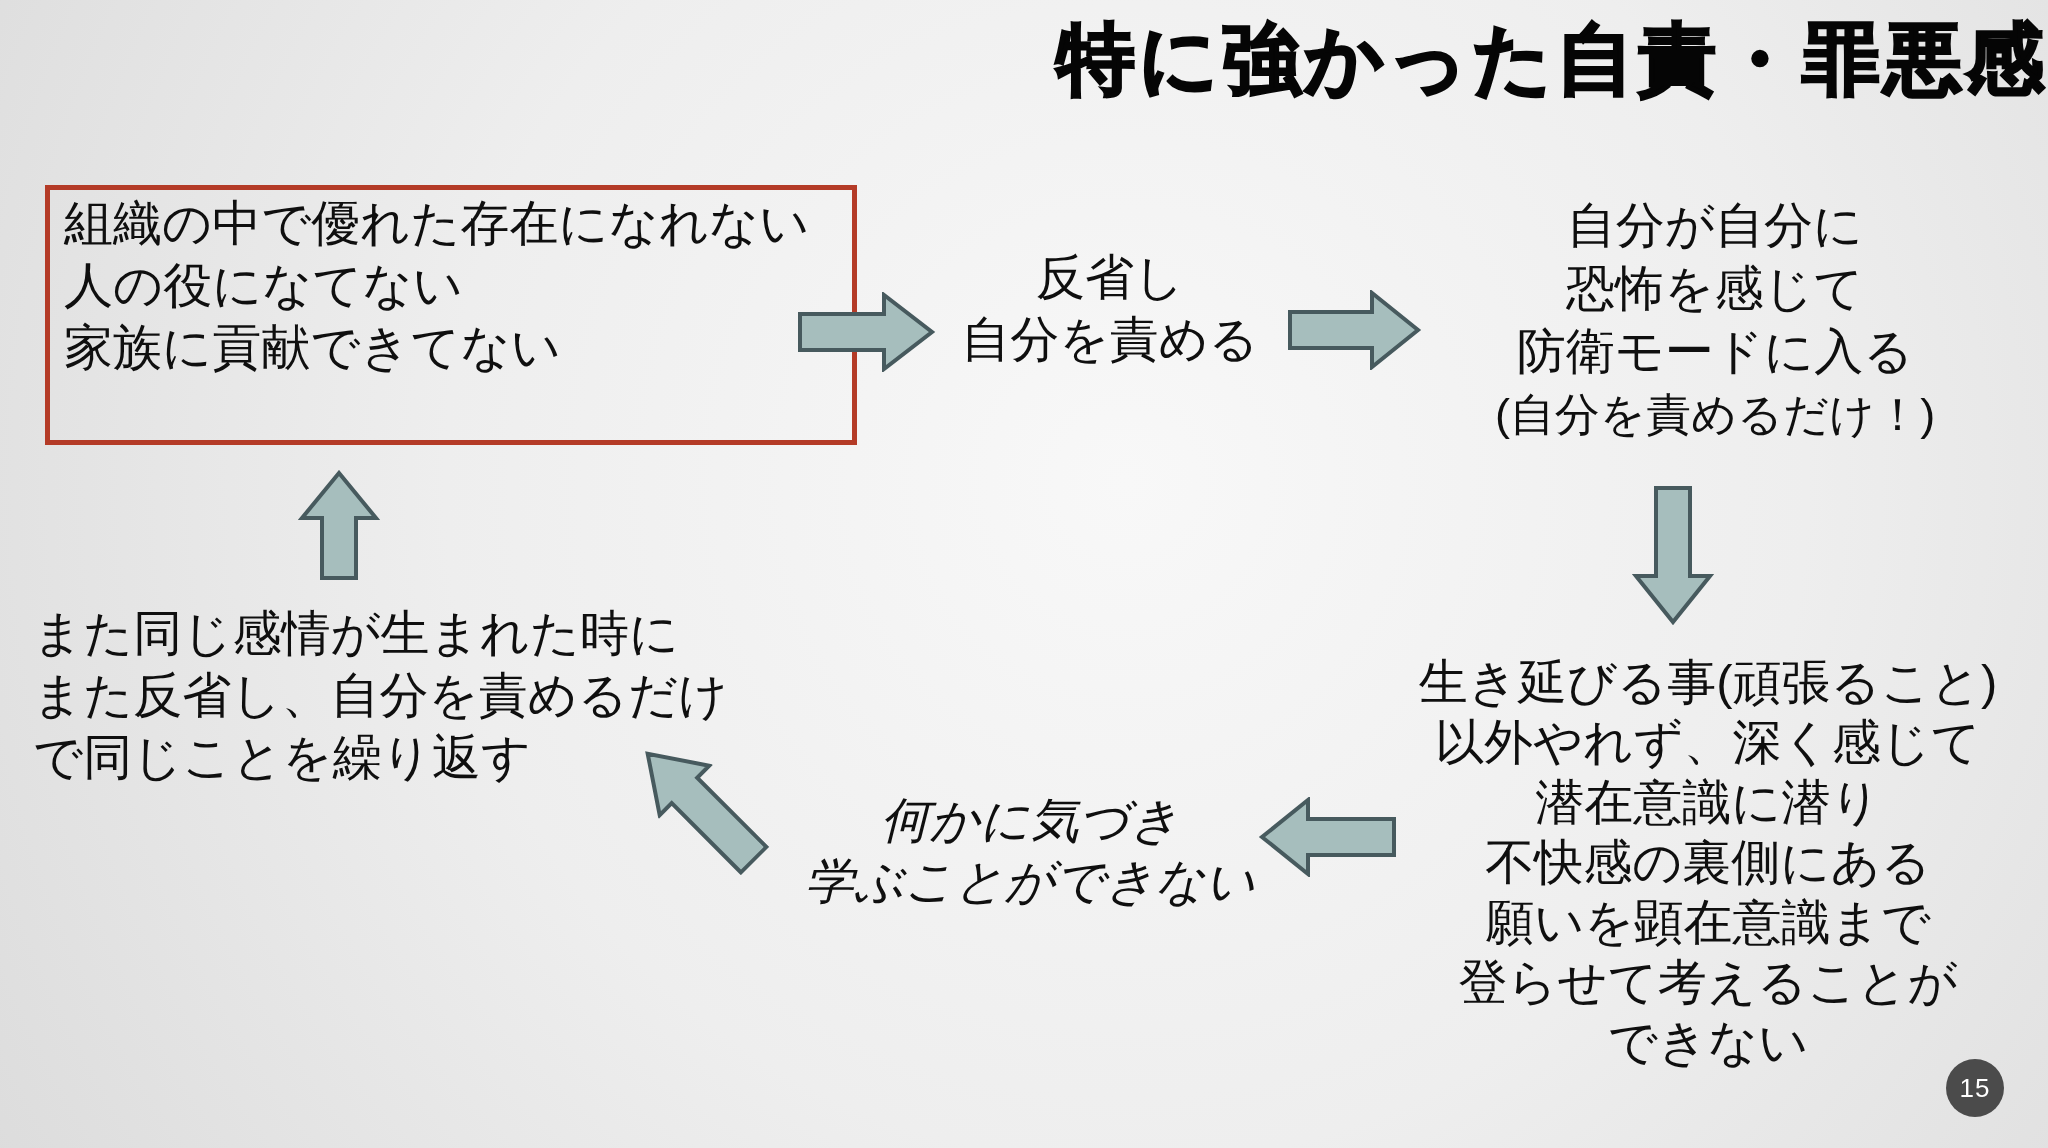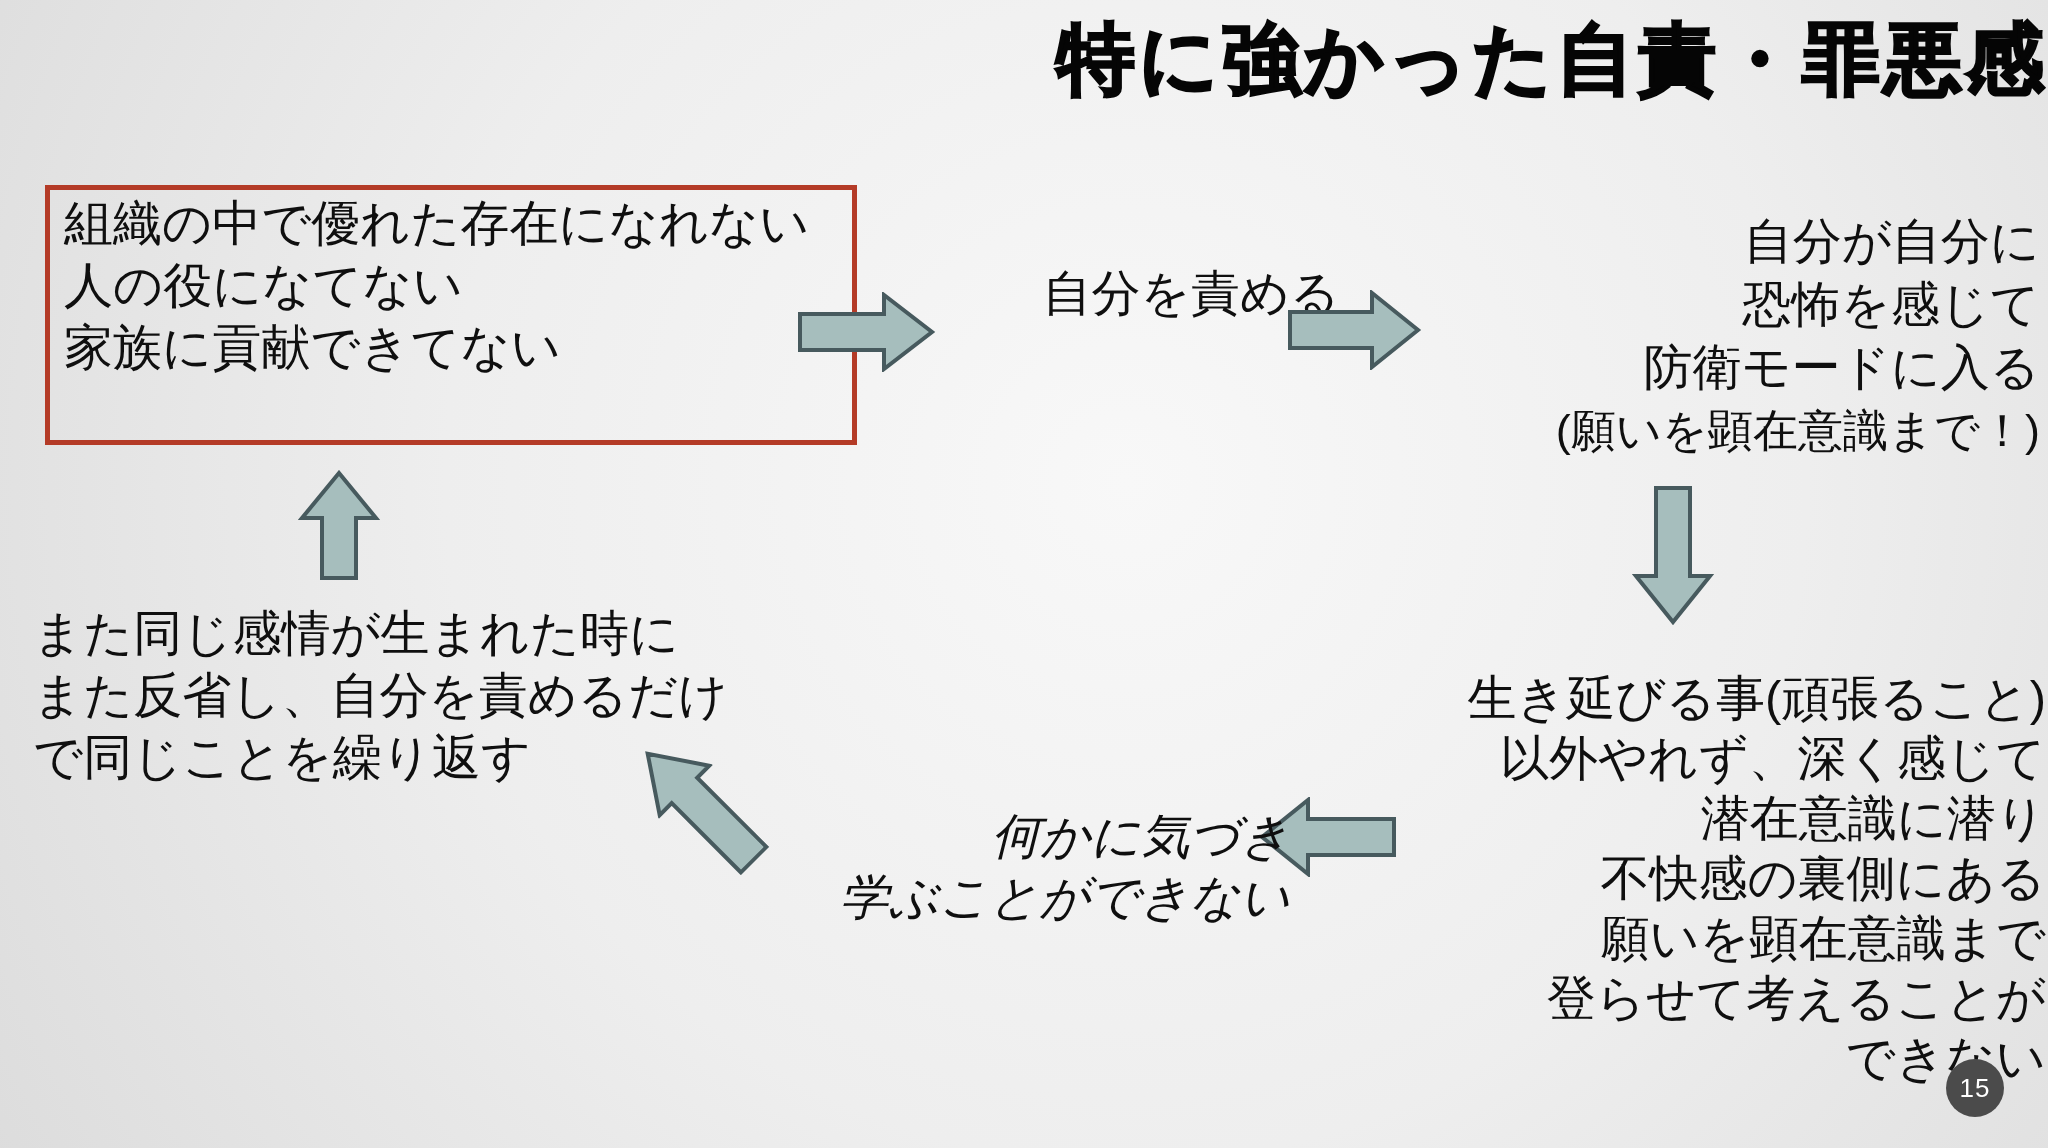--- a/index.html
+++ b/index.html
@@ -15,21 +15,21 @@
   .abs { position:absolute; }
   .slide-title {
     top:8px; left:0; width:100%;
     text-align:right;
     font-size:78px; font-weight:bold;
     letter-spacing:4px;
     color:#050505;
     -webkit-text-stroke:2.5px #050505;
   }
   .jp-text { font-size:49px; line-height:62px; white-space:nowrap; }
-  .center { text-align:right;margin-top:16px; }
+  .center { text-align:center; }
   .box-trigger {
     left:45px; top:185px; width:812px; height:260px;
     border:5px solid #b43b27;
     box-sizing:border-box;
     padding:2px 0 16px 14px;
   }
   .node-reflect    { left:880px;  top:246px; width:460px; }
   .node-defense    { left:1390px; top:194px; width:650px; line-height:63px; }
   .node-defense .small { font-size:45px; }
   .node-survival   { left:1370px; top:652px; width:676px; line-height:60px; }
@@ -60,34 +60,35 @@
     <div>家族に貢献できてない</div>
   </div>
 
   <div class="abs arrow" style="left:798px; top:292px;">
     <svg width="138" height="80" viewBox="0 0 138 80">
       <polygon points="2,22 86,22 86,3 134,40 86,77 86,58 2,58" fill="#a6bebd"></polygon>
     </svg>
   </div>
 
   <div class="abs jp-text center node-reflect">
+    <div>反省し</div>
     <div>自分を責める</div>
   </div>
 
   <div class="abs arrow" style="left:1288px; top:290px;">
     <svg width="134" height="80" viewBox="0 0 134 80">
       <polygon points="2,22 84,22 84,3 130,40 84,77 84,58 2,58" fill="#a6bebd"></polygon>
     </svg>
   </div>
 
   <div class="abs jp-text center node-defense">
     <div>自分が自分に</div>
     <div>恐怖を感じて</div>
     <div>防衛モードに入る</div>
-    <div class="small">(願いを顕在意識まで！)</div>
+    <div class="small">(自分を責めるだけ！)</div>
   </div>
 
   <div class="abs arrow" style="left:1632px; top:486px;">
     <svg width="82" height="140" viewBox="0 0 82 140">
       <polygon points="24,2 24,90 4,90 41,136 78,90 58,90 58,2" fill="#a6bebd"></polygon>
     </svg>
   </div>
 
   <div class="abs jp-text center node-survival">
     <div>生き延びる事(頑張ること)</div>

